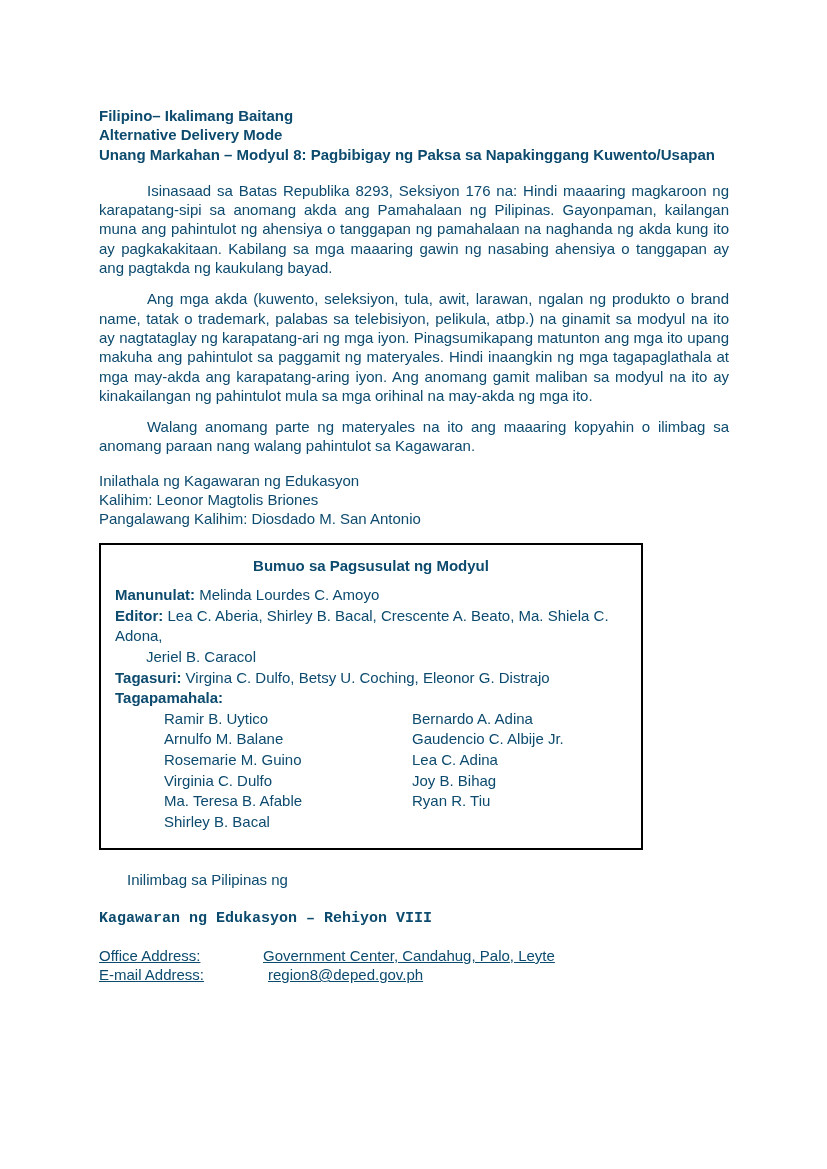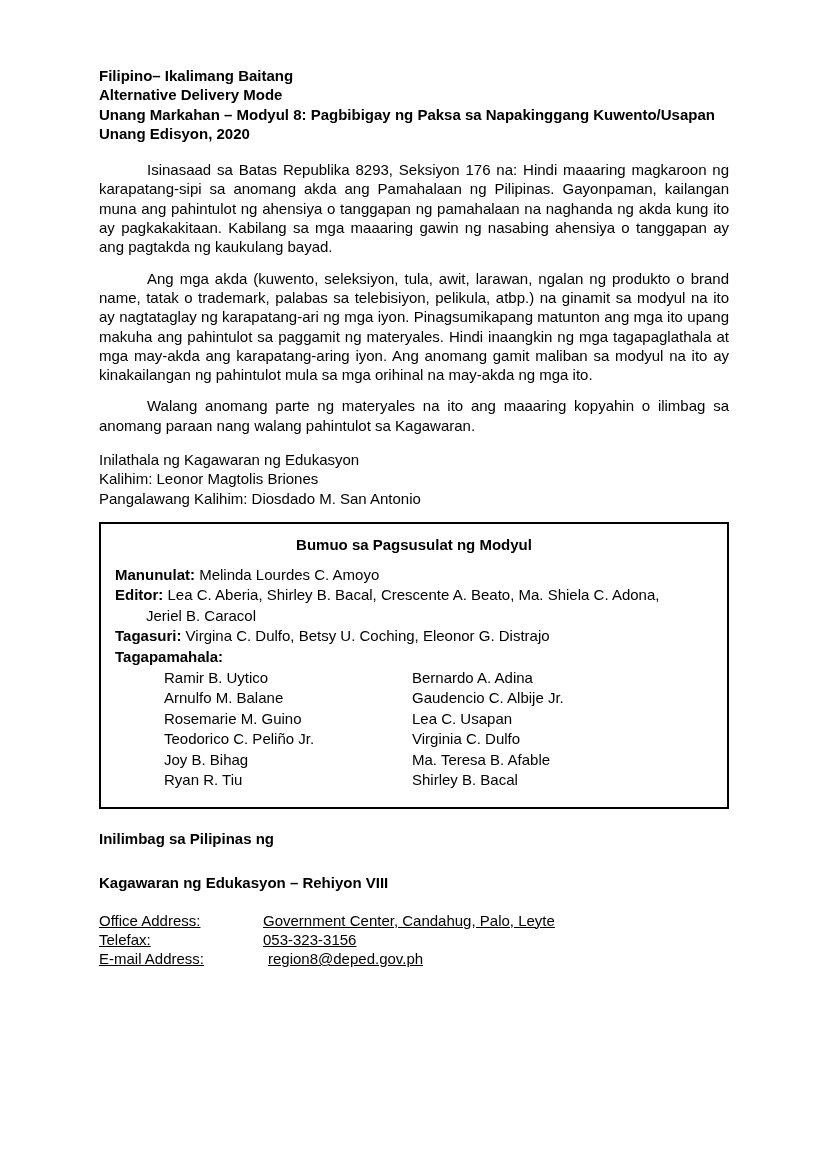--- a/index.html
+++ b/index.html
@@ -5,77 +5,76 @@
   html, body {
     margin: 0;
     padding: 0;
     background: #ffffff;
   }
   .page {
     position: relative;
     width: 827px;
     height: 1169px;
     background: #ffffff;
-    color: #000000;
+    color: #0c4a6e;
     font-family: "Liberation Sans", "DejaVu Sans", sans-serif;
     font-size: 15px;
     line-height: 19.3px;
     box-sizing: border-box;
-    padding: 66px 98px 0 99px;
+    padding: 106px 98px 0 99px;
     overflow: hidden;
   }
   .bold { font-weight: bold; }
   .header-block { font-weight: bold; margin: 0 0 17px 0; }
   .header-block div { white-space: nowrap; }
   .body-par {
     margin: 0 0 12px 0;
     text-align: justify;
     text-indent: 48px;
   }
   .pub-block { margin: 15px 0 0 0; }
   .credits-box {
     margin-top: 14px;
-    width: 630px;
+    width: 544px;
     box-sizing: border-box;
     border: 2px solid #000000;
     padding: 11px 14px 16px 14px;
     line-height: 20.6px;
   }
   .box-title {
     text-align: center;
     font-weight: bold;
     margin-bottom: 9px;
   }
   .credit-row { margin: 0; }
   .credit-cont { padding-left: 31px; }
   .managers {
     display: grid;
     grid-template-columns: 248px auto;
     margin-left: 49px;
   }
-  .printed-by { font-weight: bold; margin-top: 20px; }
-  .printer-name { font-weight: bold; margin-top: 25px; }
+  .printed-by { font-weight: normal; margin-top: 20px; margin-left: 28px; }
+  .printer-name { font-weight: bold; margin-top: 19px; font-family: Liberation Mono, monospace; }
   .contact-block { margin-top: 18px; }
   .contact-row {
     display: grid;
     grid-template-columns: 164px auto;
     text-decoration: underline;
   }
   .contact-value-indent { padding-left: 5px; }
 </style>
 </head>
 <body>
 
 <div class="page">
 
   <div class="header-block">
     <div>Filipino– Ikalimang Baitang</div>
     <div>Alternative Delivery Mode</div>
     <div>Unang Markahan – Modyul 8: Pagbibigay ng Paksa sa Napakinggang Kuwento/Usapan</div>
-    <div>Unang Edisyon, 2020</div>
   </div>
 
   <p class="body-par">Isinasaad sa Batas Republika 8293, Seksiyon 176 na: Hindi maaaring magkaroon ng karapatang-sipi sa anomang akda ang Pamahalaan ng Pilipinas. Gayonpaman, kailangan muna ang pahintulot ng ahensiya o tanggapan ng pamahalaan na naghanda ng akda kung ito ay pagkakakitaan. Kabilang sa mga maaaring gawin ng nasabing ahensiya o tanggapan ay ang pagtakda ng kaukulang bayad.</p>
   <p class="body-par">Ang mga akda (kuwento, seleksiyon, tula, awit, larawan, ngalan ng produkto o brand name, tatak o trademark, palabas sa telebisiyon, pelikula, atbp.) na ginamit sa modyul na ito ay nagtataglay ng karapatang-ari ng mga iyon. Pinagsumikapang matunton ang mga ito upang makuha ang pahintulot sa paggamit ng materyales. Hindi inaangkin ng mga tagapaglathala at mga may-akda ang karapatang-aring iyon. Ang anomang gamit maliban sa modyul na ito ay kinakailangan ng pahintulot mula sa mga orihinal na may-akda ng mga ito.</p>
   <p class="body-par">Walang anomang parte ng materyales na ito ang maaaring kopyahin o ilimbag sa anomang paraan nang walang pahintulot sa Kagawaran.</p>
 
   <div class="pub-block">
     <div>Inilathala ng Kagawaran ng Edukasyon</div>
     <div>Kalihim: Leonor Magtolis Briones</div>
     <div>Pangalawang Kalihim: Diosdado M. San Antonio</div>
@@ -104,41 +103,36 @@
     <div class="credit-row">
       <span class="bold">Tagapamahala:</span>
     </div>
 
     <div class="managers">
       <div>Ramir B. Uytico</div>
       <div>Bernardo A. Adina</div>
       <div>Arnulfo M. Balane</div>
       <div>Gaudencio C. Albije Jr.</div>
       <div>Rosemarie M. Guino</div>
-      <div>Lea C. Usapan</div>
-      <div>Teodorico C. Peliño Jr.</div>
+      <div>Lea C. Adina</div>
       <div>Virginia C. Dulfo</div>
       <div>Joy B. Bihag</div>
       <div>Ma. Teresa B. Afable</div>
       <div>Ryan R. Tiu</div>
       <div>Shirley B. Bacal</div>
     </div>
   </div>
 
   <div class="printed-by">Inilimbag sa Pilipinas ng</div>
   <div class="printer-name">Kagawaran ng Edukasyon – Rehiyon VIII</div>
 
   <div class="contact-block">
     <div class="contact-row">
       <span>Office Address:</span>
       <span>Government Center, Candahug, Palo, Leyte</span>
     </div>
     <div class="contact-row">
-      <span>Telefax:</span>
-      <span>053-323-3156</span>
-    </div>
-    <div class="contact-row">
       <span>E-mail Address:</span>
       <span class="contact-value-indent">region8@deped.gov.ph</span>
     </div>
   </div>
 
 </div>
 
 </body></html>

